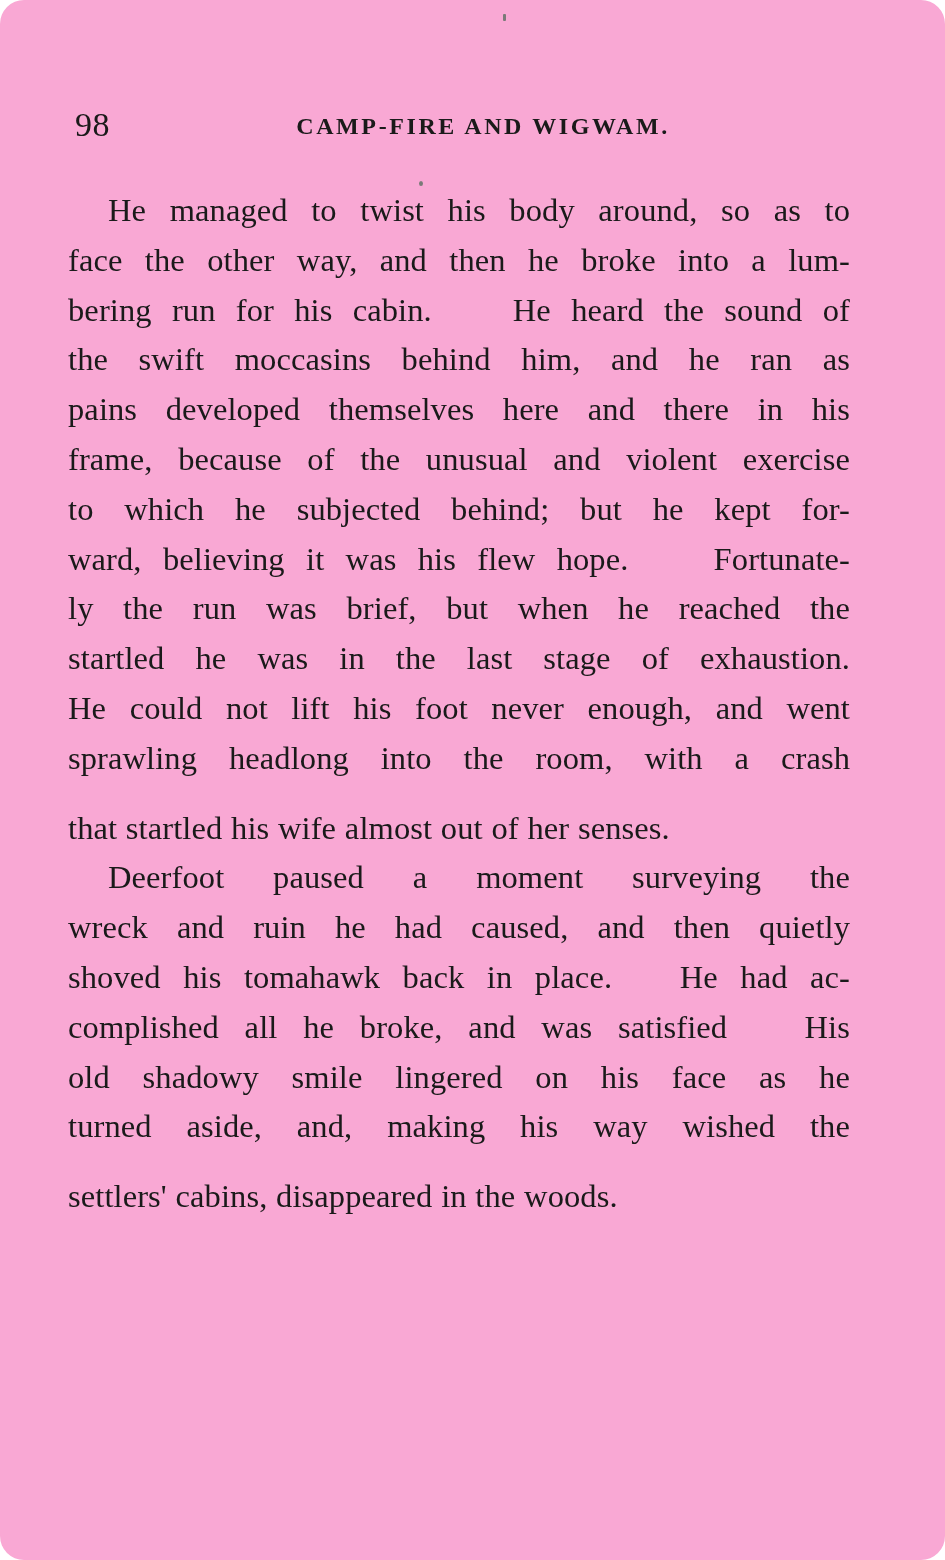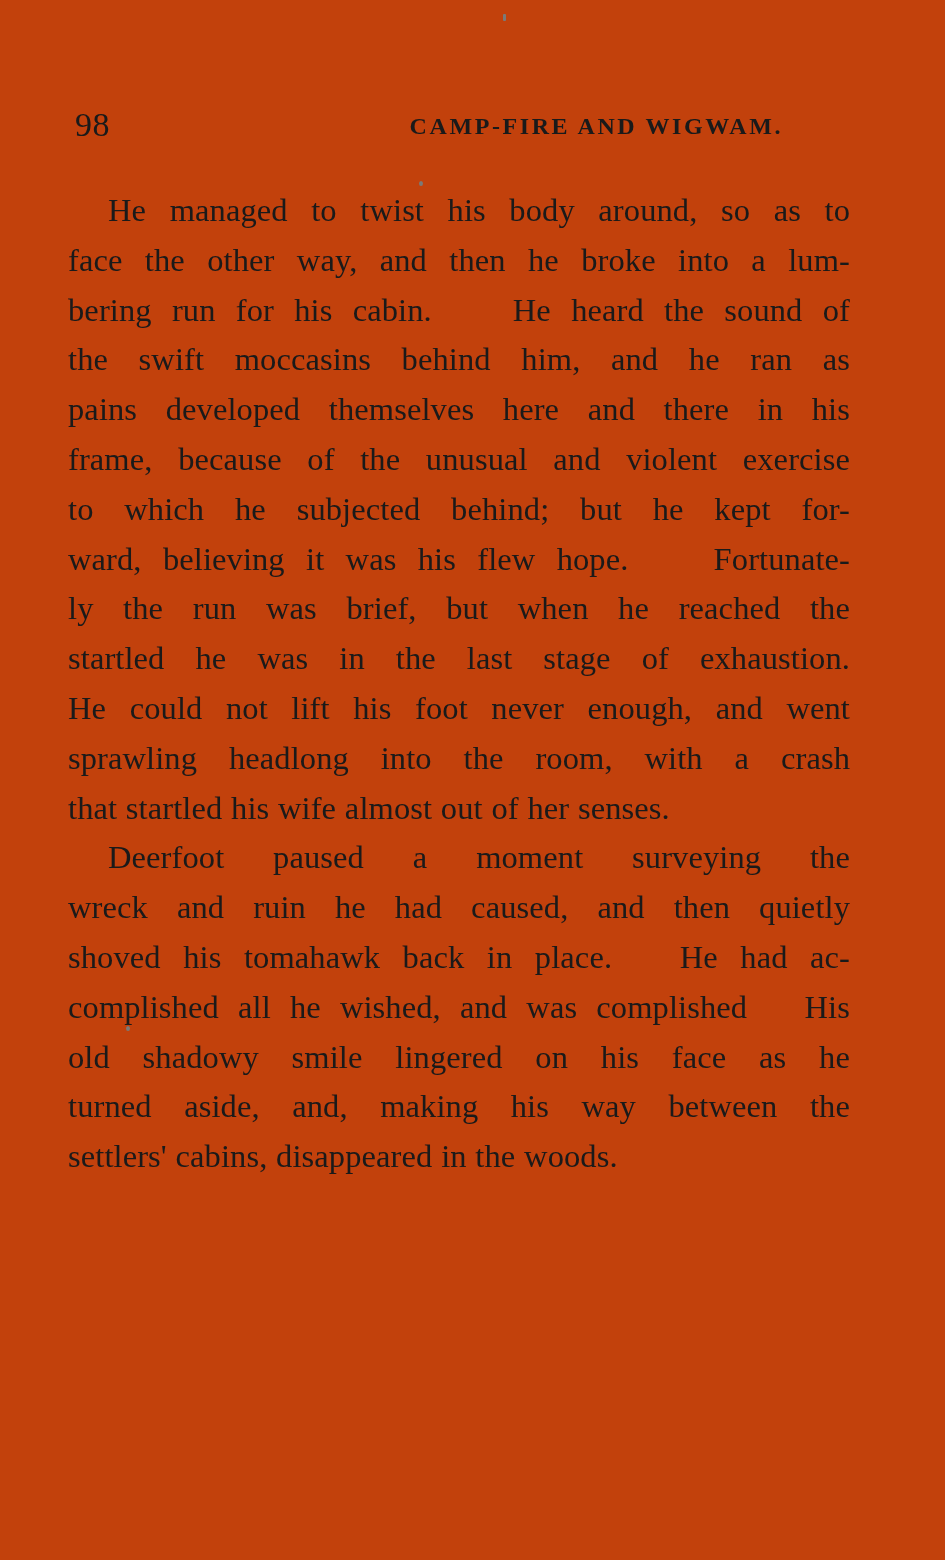--- a/index.html
+++ b/index.html
@@ -13,21 +13,22 @@
     position: relative;
     font-family: "Liberation Serif", serif;
     color: #1a1a1a;
     overflow: hidden;
   }
   .page {
     position: absolute;
     top: 0; left: 0;
     width: 945px;
     height: 1560px;
-    background: #c2410c;
+    background: #f9a8d4;
+    border-radius: 24px;
   }
   .speck {
     position: absolute;
     background: #7a7a78;
     border-radius: 50%;
   }
   .speck.s1 { left: 503px; top: 14px; width: 3px; height: 7px; border-radius: 1px; }
   .speck.s2 { left: 419px; top: 181px; width: 4px; height: 5px; }
   .speck.s3 { left: 126px; top: 1026px; width: 4px; height: 5px; }
   .header {
@@ -43,21 +44,21 @@
     top: 0;
     font-size: 34px;
     line-height: 42px;
     letter-spacing: 0.5px;
   }
   .running-head {
     position: absolute;
     left: 108px;
     top: 3px;
     width: 600px;
-    text-align: right;
+    text-align: center;
     font-size: 24px;
     line-height: 38px;
     letter-spacing: 2.6px;
     font-variant: small-caps;
     text-transform: uppercase;
     font-weight: 600;
   }
   .body-text {
     position: absolute;
     top: 186px;
@@ -77,20 +78,21 @@
   .indent { display: inline-block; width: 40px; }
   
   .line {
     display: block;
     text-align: justify;
     text-align-last: justify;
     white-space: pre-wrap;
   }
   .line.last {
     text-align-last: left;
+    margin-top: 20px;
   }
 </style>
 </head>
 <body>
 
 <div class="page">
 
   <div class="speck s1"></div>
   <div class="speck s2"></div>
   <div class="speck s3"></div>
@@ -113,20 +115,20 @@
         <span class="line">ly the run was brief, but when he reached the</span>
         <span class="line">startled he was in the last stage of exhaustion.</span>
         <span class="line">He could not lift his foot never enough, and went</span>
         <span class="line">sprawling headlong into the room, with a crash</span>
         <span class="line last">that startled his wife almost out of her senses.</span>
       </p>
     <p class="para" id="p2">
         <span class="line"><span class="indent"></span>Deerfoot paused a moment surveying the</span>
         <span class="line">wreck and ruin he had caused, and then quietly</span>
         <span class="line">shoved his tomahawk back in place.   He had ac-</span>
-        <span class="line">complished all he wished, and was complished   His</span>
+        <span class="line">complished all he broke, and was satisfied   His</span>
         <span class="line">old shadowy smile lingered on his face as he</span>
-        <span class="line">turned aside, and, making his way between the</span>
+        <span class="line">turned aside, and, making his way wished the</span>
         <span class="line last">settlers' cabins, disappeared in the woods.</span>
       </p>
   </div>
 
 </div>
 
 </body></html>

